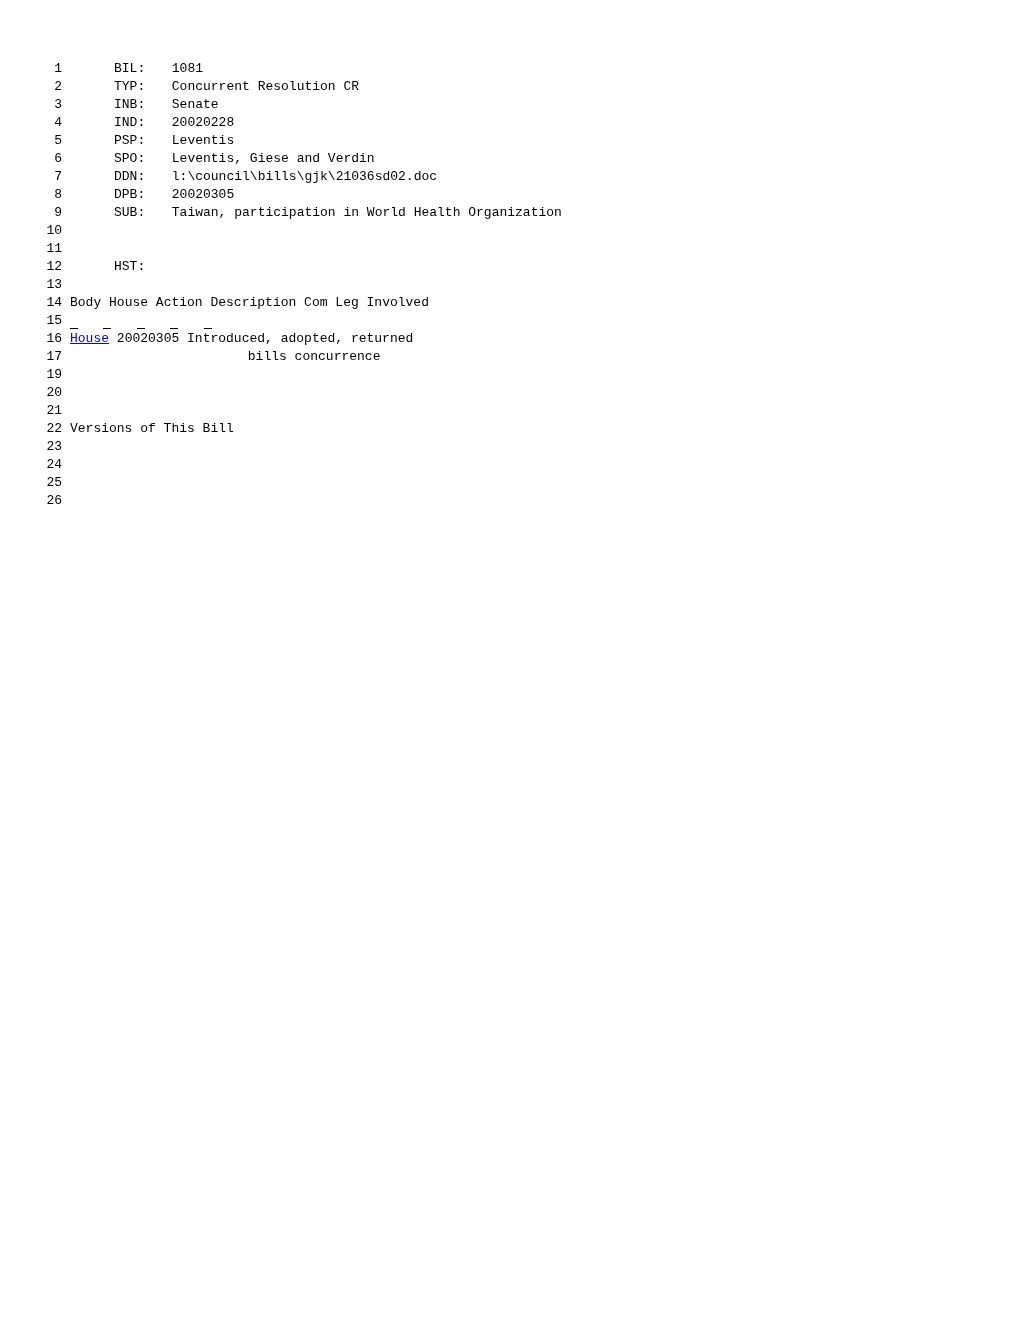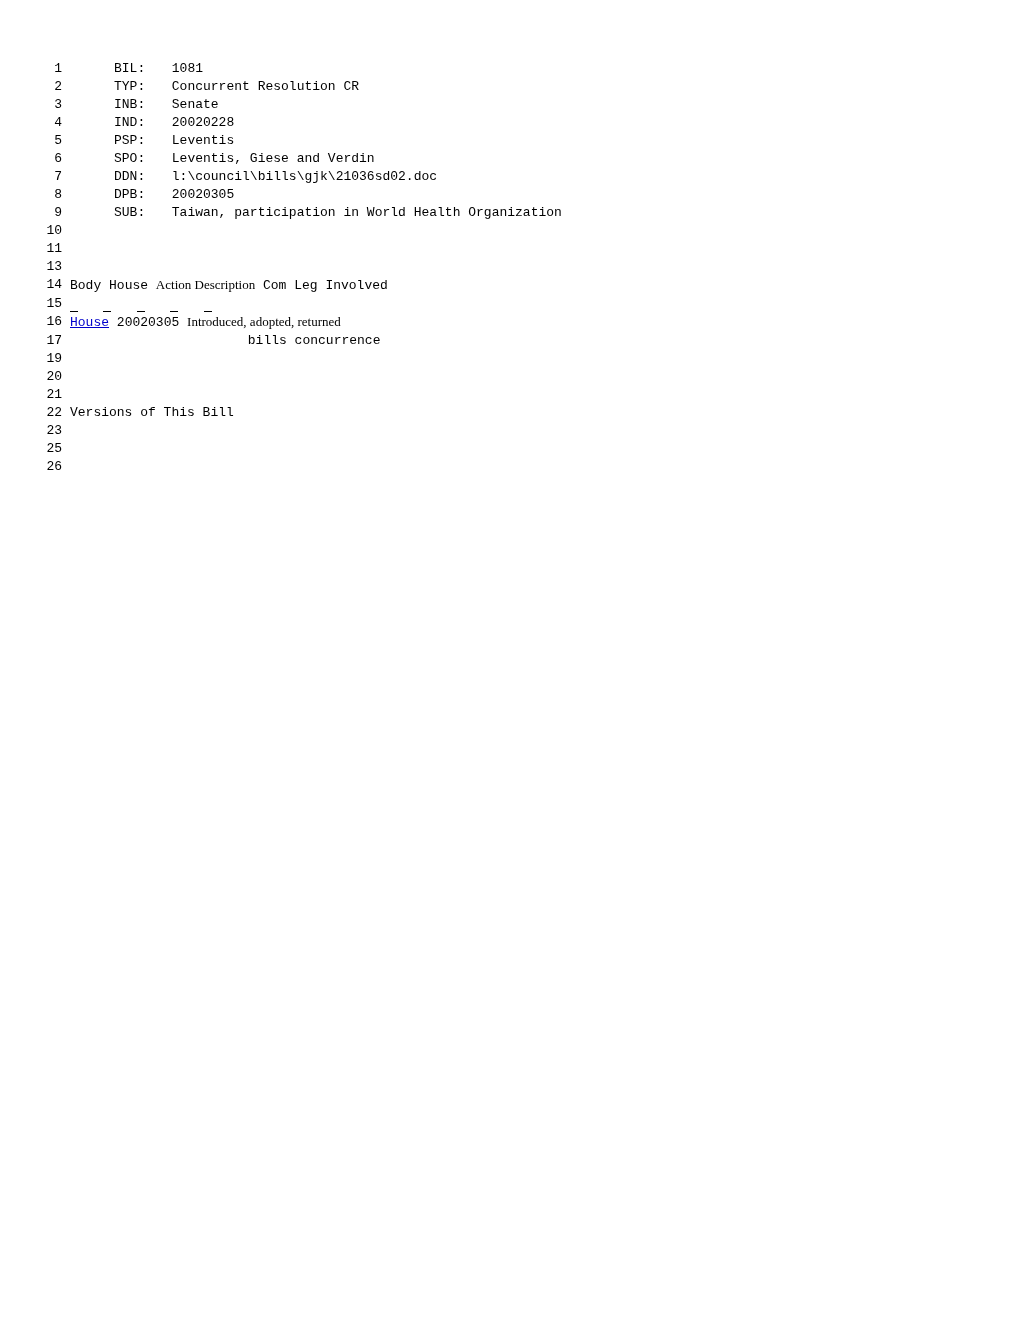--- a/index.html
+++ b/index.html
@@ -55,21 +55,21 @@
 
     a {
       color: #0000cc;
       text-decoration: underline;
       cursor: pointer;
       text-align: center;
     }
 
     .col-body { width: 80px; margin-top: 12px; }
     .col-date { width: 90px; }
-    .col-action { width: 400px; font-family: Liberation Serif, serif; }
+    .col-action { width: 400px; }
     .col-com { width: 80px; }
     .col-leg { width: 140px; text-align: right; }
 
     .col-body-u { width: 70px; border-bottom: 1px solid #000; }
     .col-date-u { width: 80px; border-bottom: 1px solid #000; }
     .col-action-u { width: 400px; border-bottom: 1px solid #000; }
     .col-com-u { width: 70px; border-bottom: 1px solid #000; }
     .col-leg-u { width: 130px; border-bottom: 1px solid #000; }
   </style>
 </head>
@@ -152,20 +152,26 @@
   <div class="line">
     <span class="line-num">10</span>
     <span class="line-content"></span>
   </div>
 
   <div class="line">
     <span class="line-num">11</span>
     <span class="line-content"></span>
   </div>
 
+  <div class="line">
+    <span class="line-num">12</span>
+    <span class="line-content">
+      <span class="label">HST:</span>
+    </span>
+  </div>
 
   <div class="line">
     <span class="line-num">13</span>
     <span class="line-content"></span>
   </div>
 
   <div class="line">
     <span class="line-num">14</span>
     <span class="line-content">
       <span class="col-body">Body</span>
@@ -229,20 +235,24 @@
   <div class="line">
     <span class="line-num">22</span>
     <span class="line-content">Versions of This Bill</span>
   </div>
 
   <div class="line">
     <span class="line-num">23</span>
     <span class="line-content"></span>
   </div>
 
+  <div class="line">
+    <span class="line-num">24</span>
+    <span class="line-content"></span>
+  </div>
 
   <div class="line">
     <span class="line-num">25</span>
     <span class="line-content"></span>
   </div>
 
   <div class="line">
     <span class="line-num">26</span>
     <span class="line-content"></span>
   </div>

